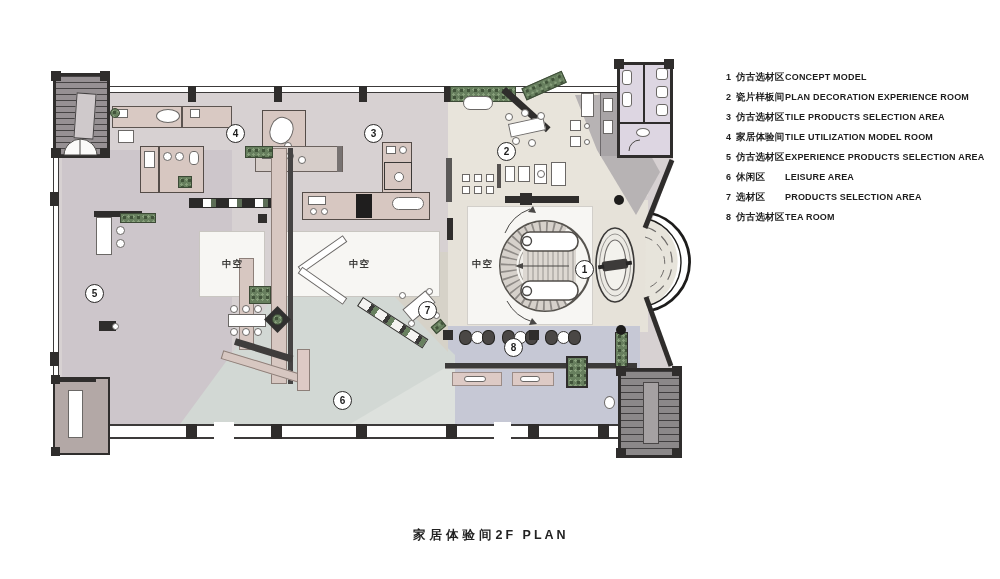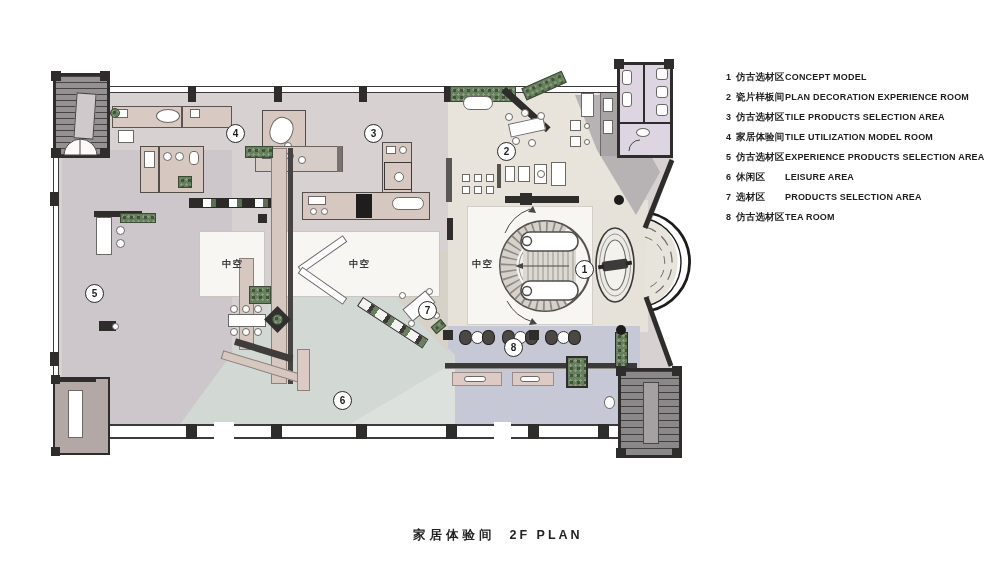--- a/index.html
+++ b/index.html
@@ -15,21 +15,21 @@
   .void-label{position:absolute;font-size:9.5px;font-weight:bold;color:#3a3937;letter-spacing:1px;}
   .marker{position:absolute;width:17px;height:17px;border:1.6px solid #2b2a29;border-radius:50%;
           background:#fff;z-index:10;display:flex;align-items:center;justify-content:center;
           font-size:10px;font-weight:bold;color:#1d1d1d;}
   .legend-row{display:flex;align-items:baseline;height:20px;font-size:9px;font-weight:bold;letter-spacing:.2px;}
   .legend-row .num{width:10px;flex:none;}
   .legend-row .zh{width:49px;flex:none;font-size:9.5px;}
   .legend-row .en{flex:1;}
   .caption{position:absolute;left:413px;top:527px;z-index:12;font-weight:bold;font-size:12.5px;color:#222;}
   .caption .zh{letter-spacing:4px;}
-  .caption .en{letter-spacing:3px;margin-left:14px;}
+  .caption .en{letter-spacing:3px;}
   .stoolset{position:absolute;width:36px;height:15px;}
   .stoolset .s1,.stoolset .s3{position:absolute;top:1px;width:11px;height:13px;background:#4a4745;border:1px solid #23221f;border-radius:45%;}
   .stoolset .s3{right:0;}
   .stoolset .s2{position:absolute;left:12px;top:2px;width:11px;height:11px;background:#fff;border:1.4px solid #3c3a38;border-radius:50%;}
 </style>
 </head>
 <body>
 
 <div class="a" style="left:0;top:0;width:1000px;height:579px;">
 

